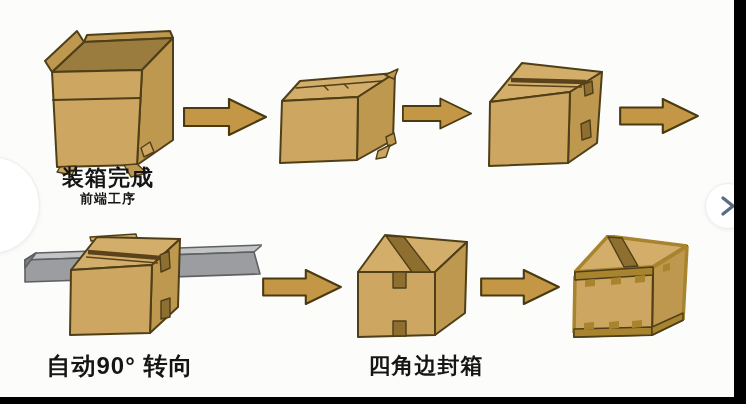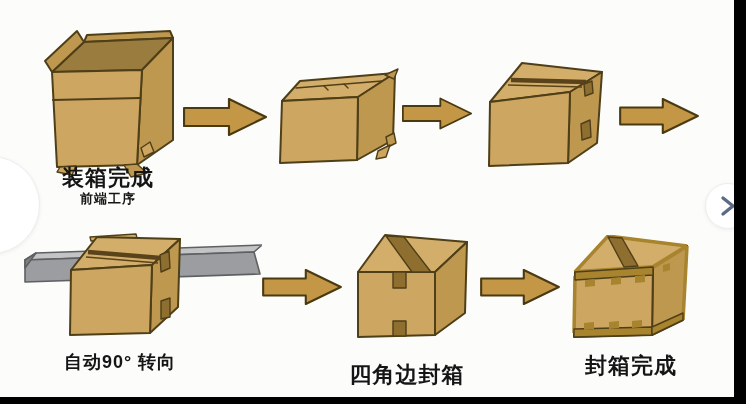--- a/index.html
+++ b/index.html
@@ -140,23 +140,22 @@
     <polygon class="fBand" points="40,43 50,42 50,49 40,50"></polygon>
     <polygon class="fBand" points="64,41 74,40 74,47 64,48"></polygon>
     <polygon class="fBand oe thin" points="3,94 81,92 81,100 3,102"></polygon>
     <polygon class="fBand" points="13,88 23,87 23,94 13,95"></polygon>
     <polygon class="fBand" points="38,87 48,86 48,93 38,94"></polygon>
     <polygon class="fBand" points="61,86 71,85 71,92 61,93"></polygon>
     <polygon class="fBand oe thin" points="81,92 112,78 112,85 81,100"></polygon>
     <polygon class="fBand" points="92,30 99,28 99,35 92,37"></polygon>
   </svg>
 
-  <div class="step-label" style="left:28px;top:353px;width:184px;font-size:18px;">自动90° 转向</div>
-  <div class="step-label" style="left:341px;top:354px;width:132px;margin-top:9px;">四角边封箱</div>
-  <div class="step-label" style="left:567px;top:354px;width:128px;">封箱完成</div>
+  <div class="step-label" style="left:28px;top:353px;width:184px;font-size:24px;">自动90° 转向</div>
+  <div class="step-label" style="left:360px;top:354px;width:132px;">四角边封箱</div>
 
   <div class="nav-circle" style="left:-58px;top:156px;width:96px;height:96px;">
     <span></span>
   </div>
 
   <div class="nav-circle" style="left:705px;top:183px;width:44px;height:44px;">
     <svg width="20" height="24" viewBox="0 0 20 24">
       <polyline points="5,4 15,12 5,20" fill="none" stroke="var(--chevron)" stroke-width="3.4" stroke-linecap="round" stroke-linejoin="round"></polyline>
     </svg>
   </div>

